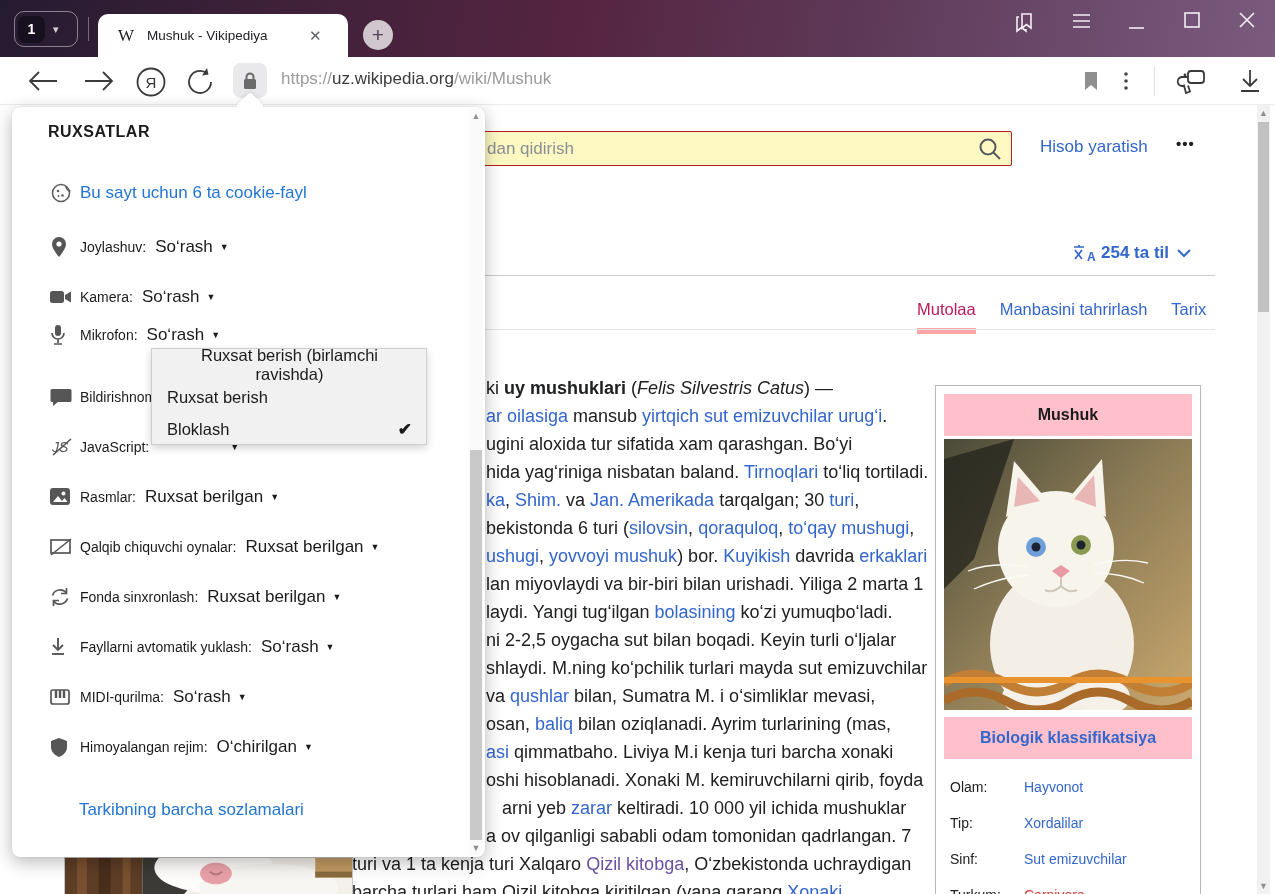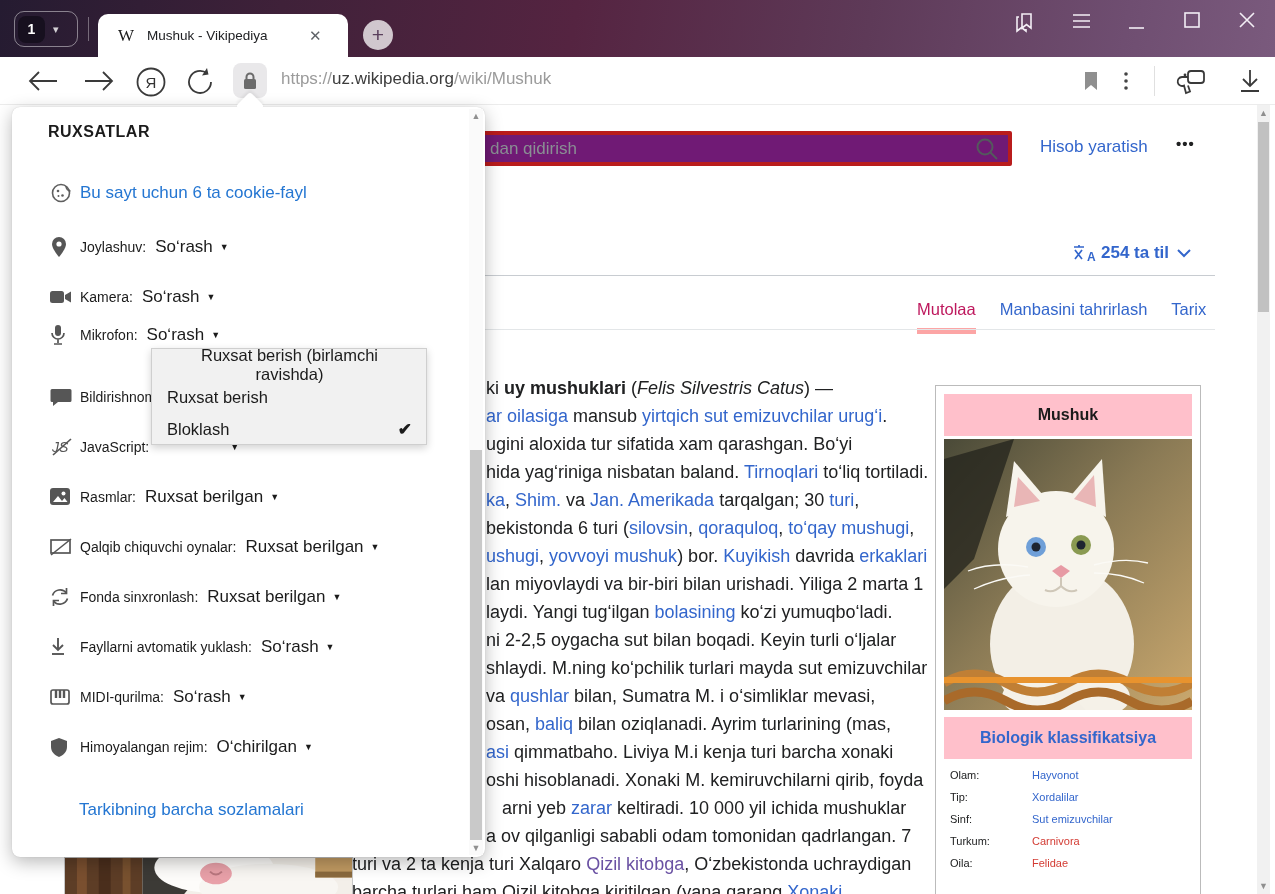--- a/index.html
+++ b/index.html
@@ -24,40 +24,40 @@
   
   #toolbar{left:0;top:57px;width:1275px;height:48px;background:#fff;border-bottom:1px solid #ececec;}
   .tico{stroke:#3a3a3a;stroke-width:1.8;fill:none;}
   #lockbtn{left:233px;top:6px;width:34px;height:35px;background:#e9e8ea;border-radius:8px;display:flex;align-items:center;justify-content:center;}
   #urltext{left:281px;top:12px;font-size:17px;white-space:nowrap;}
   #urltext .dim{color:#9b9b9b;} #urltext .host{color:#3c3c3c;}
   .tb-sep{left:1154px;top:9px;width:1px;height:30px;background:#e0e0e0;}
 
   
   #page{left:12px;top:105px;width:1245px;height:789px;background:#fff;}
-  #searchbox{left:468px;top:26px;width:532px;height:35px;border:4px solid #b91c1c;border-radius:2px;background:#701a75;display:flex;align-items:center;}
+  #searchbox{left:468px;top:26px;width:532px;height:35px;border:1px solid #b91c1c;border-radius:2px;background:#fef9c3;display:flex;align-items:center;}
   #searchbox .ph{color:#8a8f94;font-size:17px;margin-left:6px;flex:1;}
   #acct{left:1028px;top:32px;font-size:17px;color:#3366cc;}
   #moremenu{left:1164px;top:30px;font-size:15px;color:#202122;letter-spacing:1px;font-weight:bold;}
   #langsel{left:1060px;top:138px;display:flex;align-items:center;color:#3366cc;font-weight:bold;font-size:17px;}
   #rule1{left:448px;top:170px;width:755px;height:1px;background:#c8ccd1;}
   #tabsrow{left:905px;top:195px;display:flex;gap:24px;font-size:16.5px;}
   #tabsrow .wtab{padding-bottom:9px;}
   #tabsrow .active{color:#be185d;border-bottom:6px solid #fca5a5;}
   #tabsrow .blue{color:#3366cc;}
   #rule2{left:448px;top:224px;width:755px;height:1px;background:#e3e6e8;}
   .artline{position:absolute;font-size:18px;white-space:nowrap;color:#202122;}
   .seg-p{color:#202122}.seg-l{color:#3366cc}.seg-v{color:#6a51a3}.seg-b{font-weight:bold}.seg-i{font-style:italic}
 
   
   #infobox{left:923px;top:280px;width:266px;height:514px;background:#fff;border:1px solid #bbb;padding:8px;}
   .pinkhdr{background:#ffc0cb;text-align:center;font-weight:bold;font-size:16px;padding:12px 0;color:#1b1b1b;}
   .pinkhdr.blue{color:#3366cc;}
   #catphoto{width:248px;height:271px;margin-top:3px;}
-  .ibrow{display:flex;font-size:11px;margin-top:10px;padding-left:6px;gap:8px;}
+  .ibrow{display:flex;font-size:14px;margin-top:20px;padding-left:6px;}
   .ibrow .lbl{width:74px;color:#202122;}
   .ibrow .link{color:#3366cc;} .ibrow .redlink{color:#d33b33;}
 
   
   #pagesb{left:1257px;top:105px;width:13px;height:789px;background:#f1f1f1;z-index:5;}
   #pagesb .thumb{position:absolute;left:1px;top:17px;width:11px;height:190px;background:#c1c1c1;}
   .sbarrow{position:absolute;left:0;width:13px;font-size:9px;color:#8f8f8f;text-align:center;}
 
   
   #bphoto{left:64px;top:857px;width:289px;height:37px;border:1px solid #c8c8c8;border-bottom:none;z-index:2;}
@@ -200,21 +200,21 @@
         <div class="artline" style="left: 474px; top: 469px;"><span class="seg-p">lan miyovlaydi va bir-biri bilan urishadi. Yiliga 2 marta 1</span></div>
         <div class="artline" style="left: 474px; top: 497px;"><span class="seg-p">laydi. Yangi tugʻilgan </span><span class="seg-l">bolasining</span><span class="seg-p"> koʻzi yumuqboʻladi.</span></div>
         <div class="artline" style="left: 474px; top: 525px;"><span class="seg-p">ni 2-2,5 oygacha sut bilan boqadi. Keyin turli oʻljalar</span></div>
         <div class="artline" style="left: 474px; top: 553px;"><span class="seg-p">shlaydi. M.ning koʻpchilik turlari mayda sut emizuvchilar</span></div>
         <div class="artline" style="left: 474px; top: 581px;"><span class="seg-p">va </span><span class="seg-l">qushlar</span><span class="seg-p"> bilan, Sumatra M. i oʻsimliklar mevasi,</span></div>
         <div class="artline" style="left: 474px; top: 609px;"><span class="seg-p">osan, </span><span class="seg-l">baliq</span><span class="seg-p"> bilan oziqlanadi. Ayrim turlarining (mas,</span></div>
         <div class="artline" style="left: 474px; top: 637px;"><span class="seg-l">asi</span><span class="seg-p"> qimmatbaho. Liviya M.i kenja turi barcha xonaki</span></div>
         <div class="artline" style="left: 474px; top: 665px;"><span class="seg-p">oshi hisoblanadi. Xonaki M. kemiruvchilarni qirib, foyda</span></div>
         <div class="artline" style="left: 474px; top: 693px; margin-left: 16px;"><span class="seg-p">arni yeb </span><span class="seg-l">zarar</span><span class="seg-p"> keltiradi. 10 000 yil ichida mushuklar</span></div>
         <div class="artline" style="left: 474px; top: 721px;"><span class="seg-p">a ov qilganligi sababli odam tomonidan qadrlangan. 7</span></div>
-        <div class="artline" style="left: 340px; top: 749px;"><span class="seg-p">turi va 2 ta kenja turi Xalqaro </span><span class="seg-v">Qizil kitobga</span><span class="seg-p">, Oʻzbekistonda uchraydigan</span></div>
+        <div class="artline" style="left: 340px; top: 749px;"><span class="seg-p">turi va 1 ta kenja turi Xalqaro </span><span class="seg-v">Qizil kitobga</span><span class="seg-p">, Oʻzbekistonda uchraydigan</span></div>
         <div class="artline" style="left: 340px; top: 777px;"><span class="seg-p">barcha turlari ham Qizil kitobga kiritilgan (yana qarang </span><span class="seg-l">Xonaki</span></div>
       </div>
 
     <div id="infobox" class="abs">
       <div class="pinkhdr">Mushuk</div>
       <svg id="catphoto" viewBox="0 0 248 271" preserveAspectRatio="none">
         <defs>
           <linearGradient id="bg1" x1="0" y1="0" x2="1" y2="1">
             <stop offset="0" stop-color="#4a4a38"></stop>
               <stop offset=".45" stop-color="#8a7a55"></stop>

